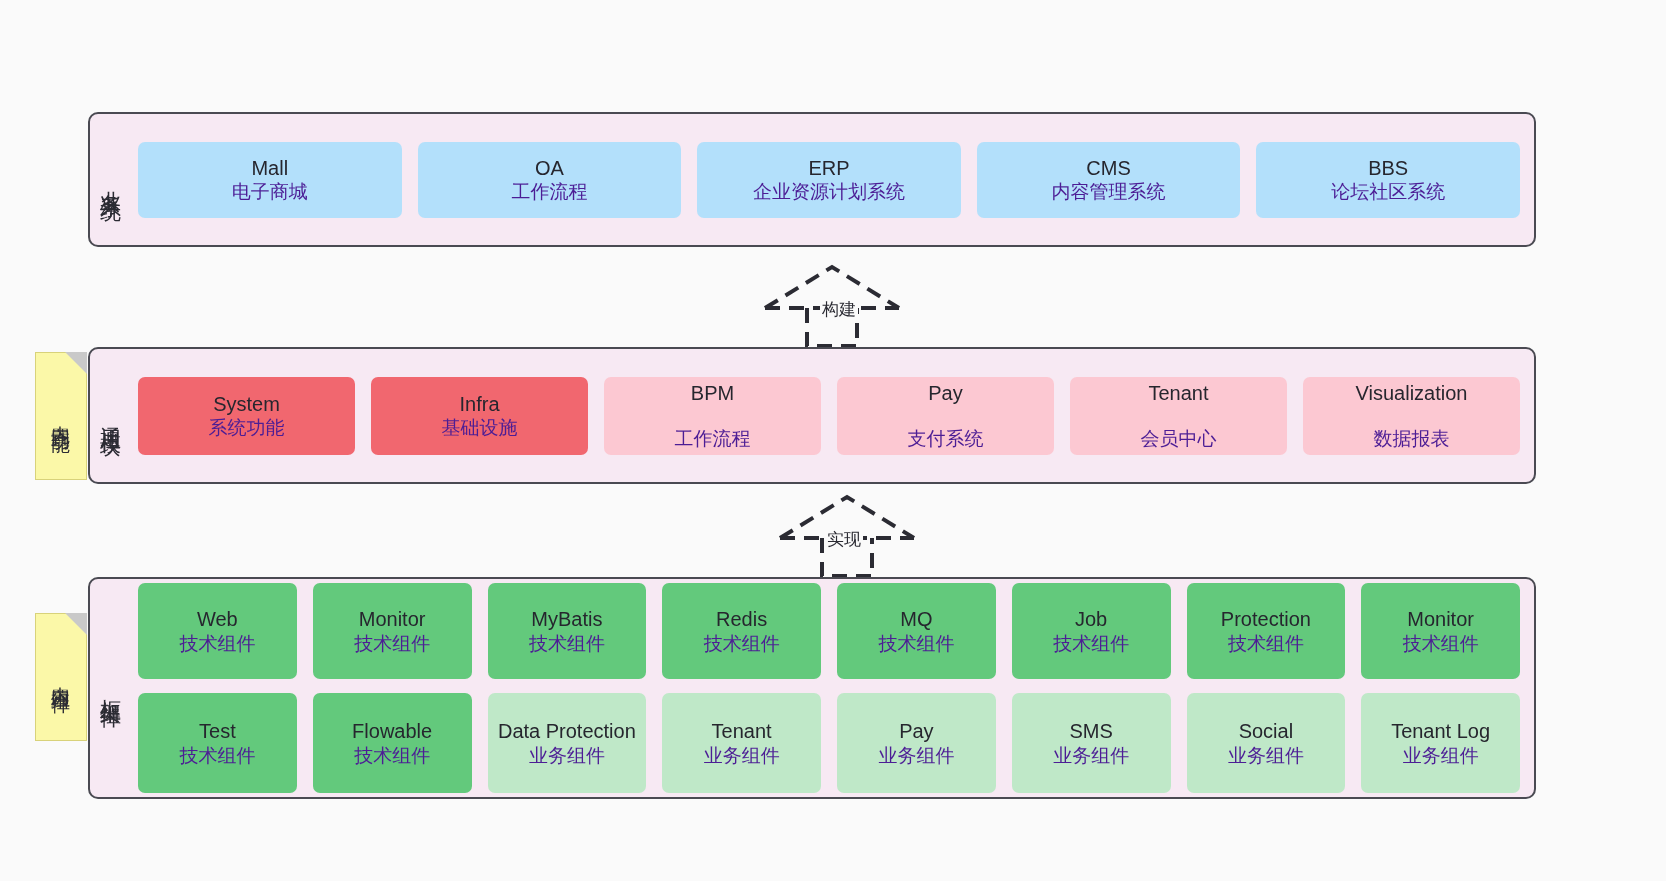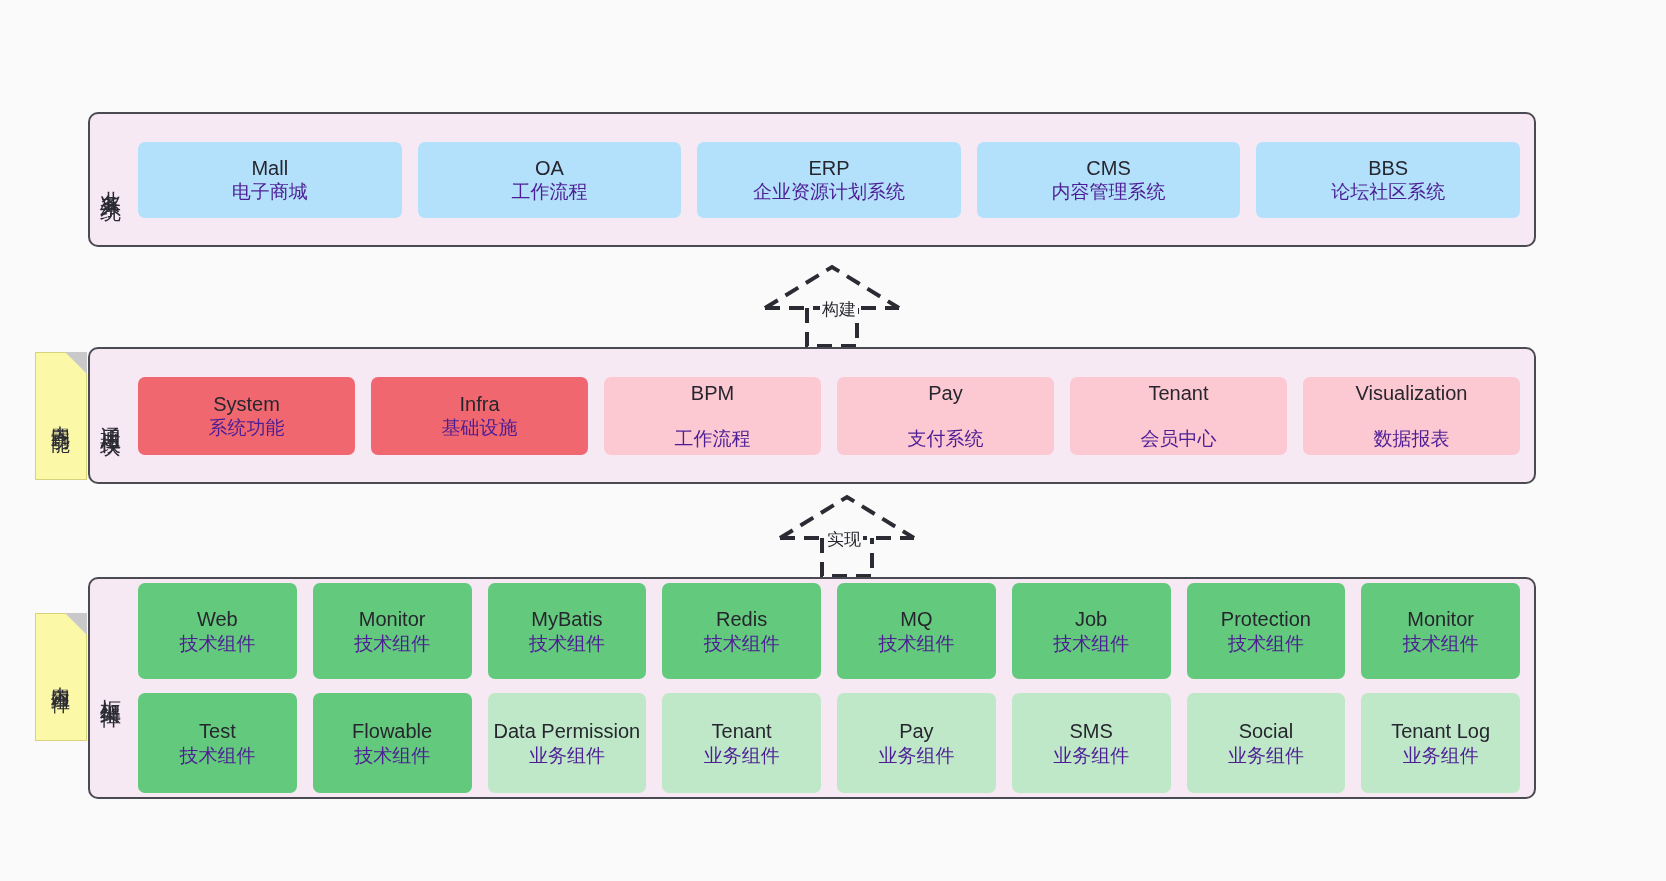--- a/index.html
+++ b/index.html
@@ -266,21 +266,21 @@
       <div class="row" style="height:100px;">
         <div class="card c-green">
           <span class="t-en">Test</span>
           <span class="t-cn">技术组件</span>
         </div>
         <div class="card c-green">
           <span class="t-en">Flowable</span>
           <span class="t-cn">技术组件</span>
         </div>
         <div class="card c-lightgreen wrap">
-          <span class="t-en">Data Permission</span>
+          <span class="t-en">Data Protection</span>
           <span class="t-cn">业务组件</span>
         </div>
         <div class="card c-lightgreen">
           <span class="t-en">Tenant</span>
           <span class="t-cn">业务组件</span>
         </div>
         <div class="card c-lightgreen">
           <span class="t-en">Pay</span>
           <span class="t-cn">业务组件</span>
         </div>

